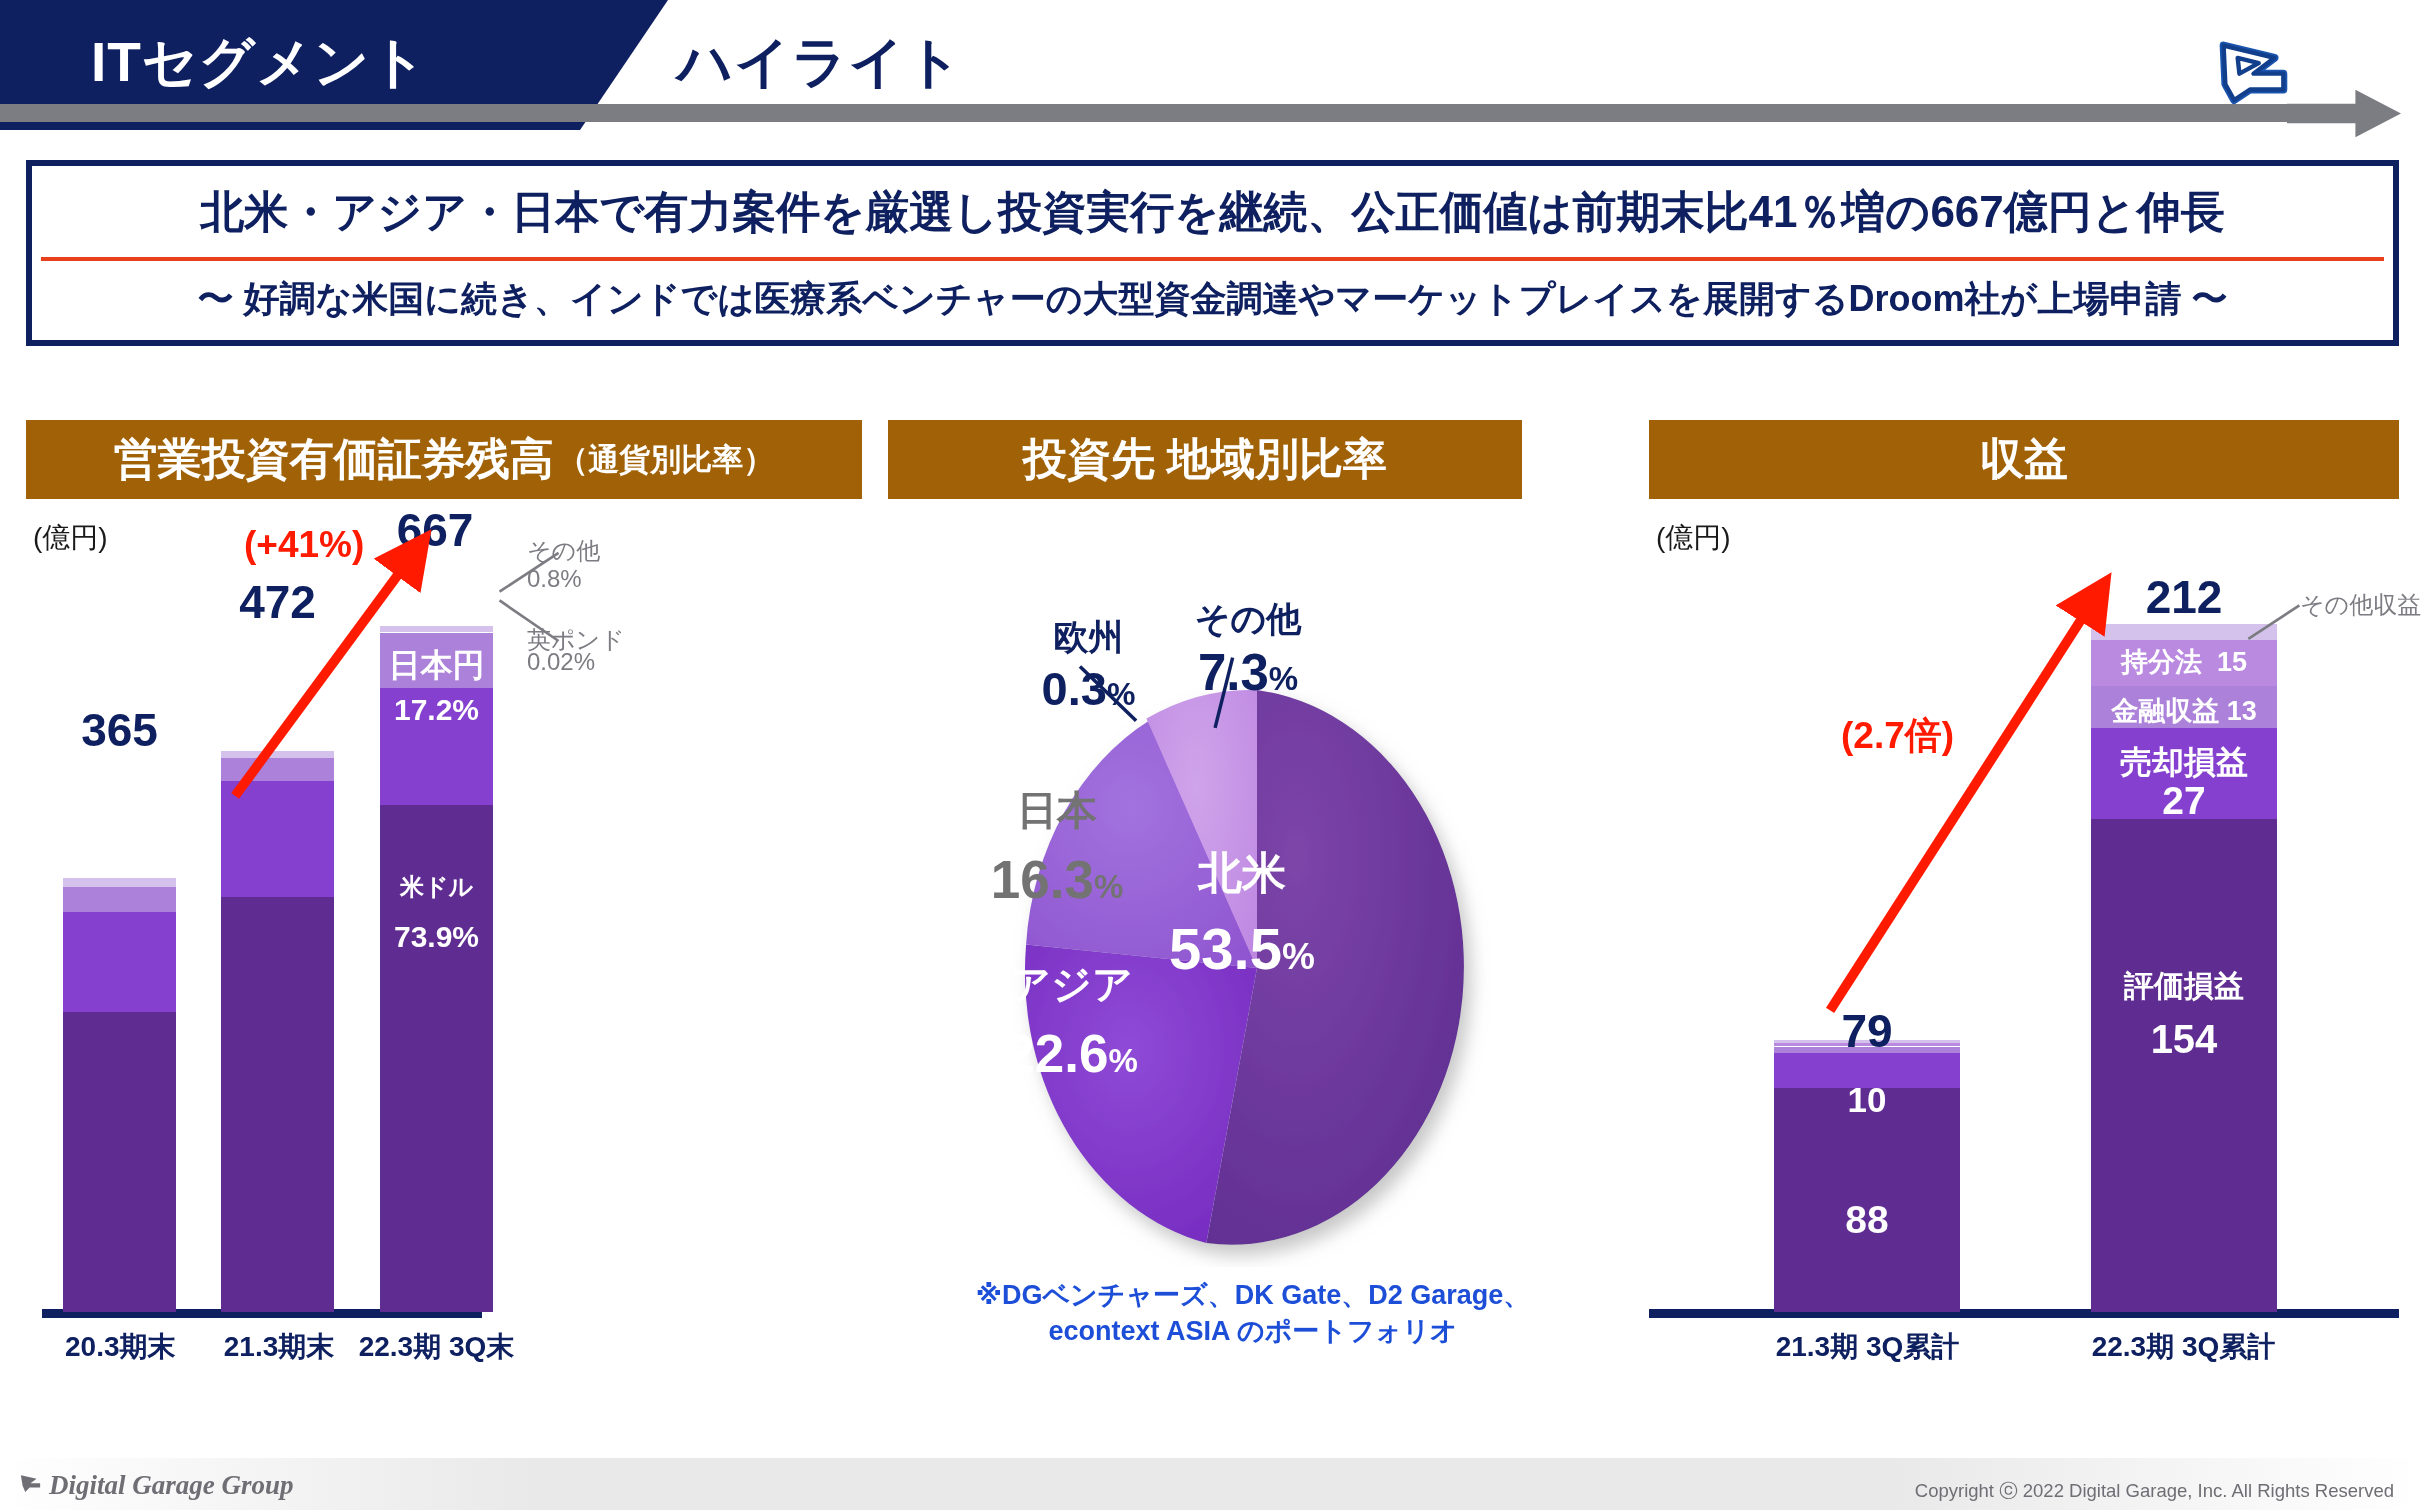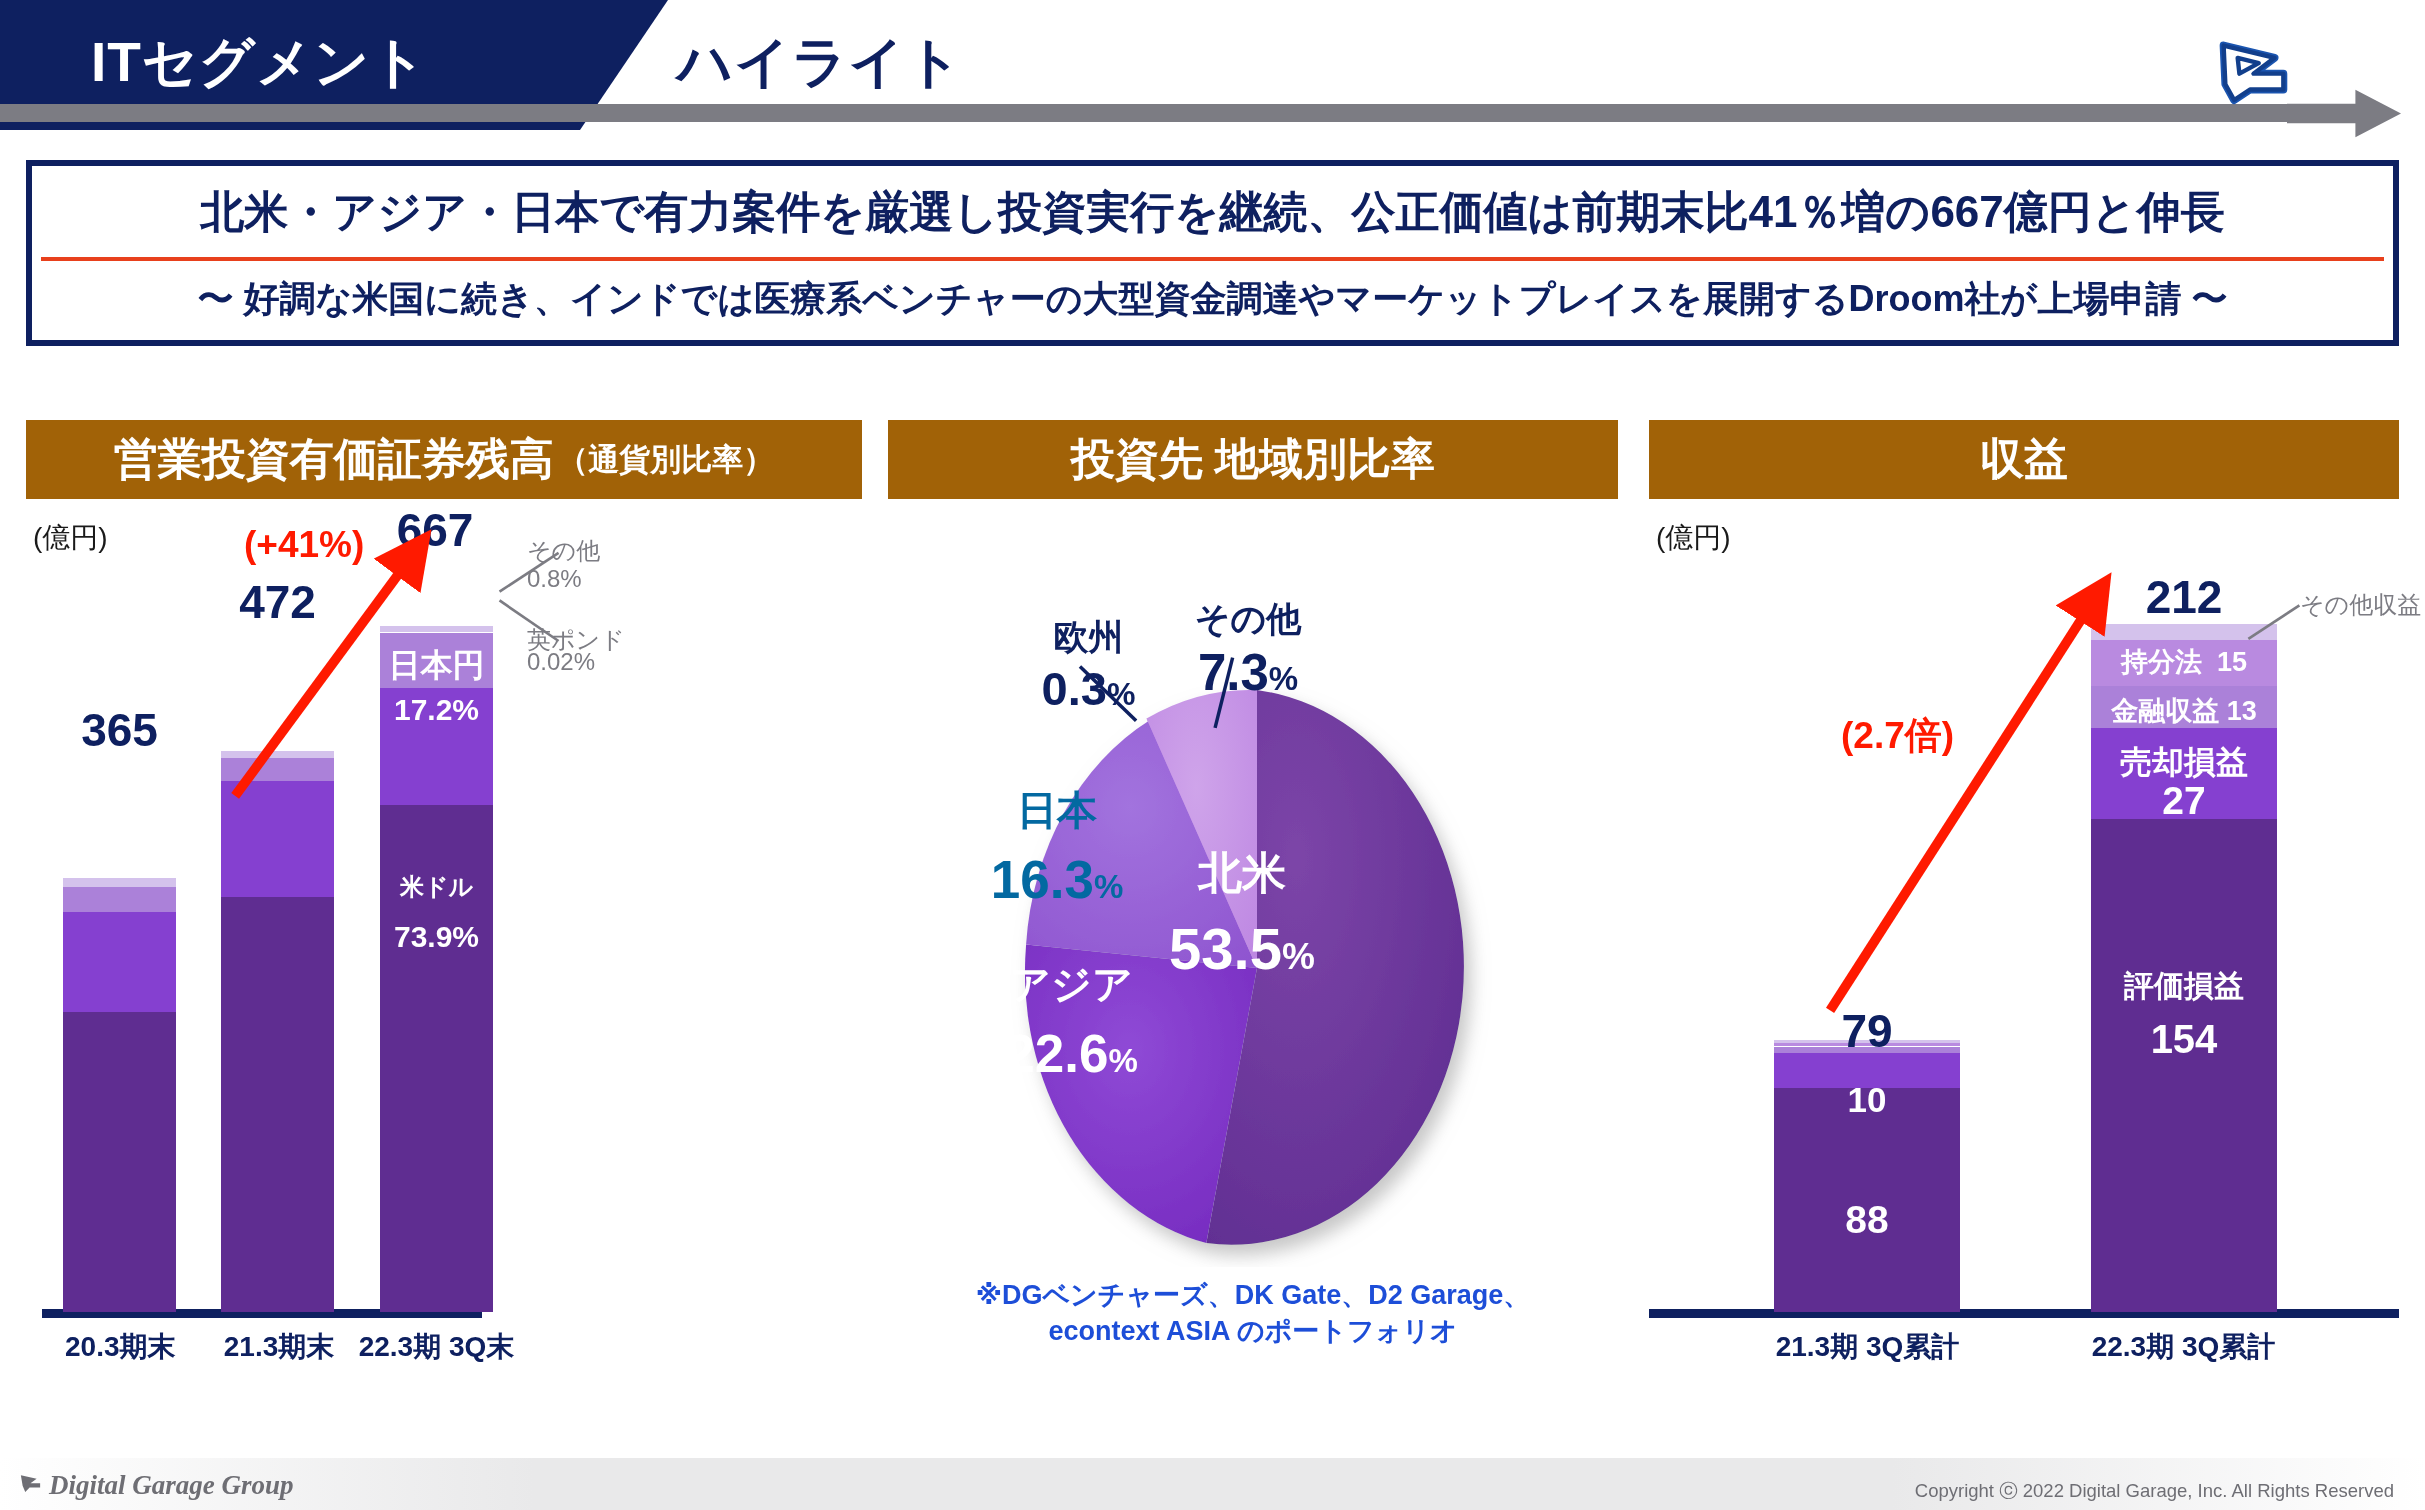--- a/index.html
+++ b/index.html
@@ -58,21 +58,21 @@
   }
 
   
   .panel-hdr {
     position:absolute; height:79px; background:#a16207;
     display:flex; align-items:center; justify-content:center;
   }
   .panel-hdr .t1 { font-size:44px; font-weight:bold; color:#fff; }
   .panel-hdr .t2 { font-size:31px; font-weight:bold; color:#fff; margin-left:3.5px; }
   #hdr-left   { left:26px;   top:420px; width:836px; }
-  #hdr-mid    { left:888px; top:420px; width:730px; }
+  #hdr-mid    { left:888px; top:420px; width:634px; }
   #hdr-right  { left:1649px; top:420px; width:750px; }
 
   
   .chart-area { position:absolute; }
   #chart-left  { left:26px;   top:519px; width:836px; height:897px; }
   #chart-mid   { left:888px; top:519px; width:730px; height:897px; }
   #chart-right { left:1649px; top:519px; width:750px; height:897px; }
 
   .unit-label { position:absolute; font-size:28px; color:#1a1a1a; font-weight:normal; }
 
@@ -287,21 +287,21 @@
     <div class="pie-label" style="left:281px; top:77px; width:158px; color:#0e2060;">
       <span class="nm" style="font-size:35px;">その他</span>
       <span class="vl" style="font-size:51px;"><span>7.3</span><span style="font-size:33px;">%</span></span>
     </div>
 
     <div class="pie-label" style="left:253px; top:325px; width:202px; color:#ffffff;">
       <span class="nm" style="font-size:44px;">北米</span>
       <span class="vl" style="font-size:58px; margin-top:12.3px;"><span>53.5</span><span style="font-size:37px;">%</span></span>
     </div>
 
-    <div class="pie-label" style="left:81px; top:264px; width:176px; color:#0369a1;">
+    <div class="pie-label" style="left:81px; top:264px; width:176px; color:#737373;">
       <span class="nm" style="font-size:40px;">日本</span>
       <span class="vl" style="font-size:53px; margin-top:10.6px;"><span>16.3</span><span style="font-size:33px;">%</span></span>
     </div>
 
     <div class="pie-label" style="left:91px; top:438px; width:185px; color:#ffffff;">
       <span class="nm" style="font-size:40px;">アジア</span>
       <span class="vl" style="font-size:53px; margin-top:10.6px;"><span>22.6</span><span style="font-size:33px;">%</span></span>
     </div>
 
     <div class="pie-note">

